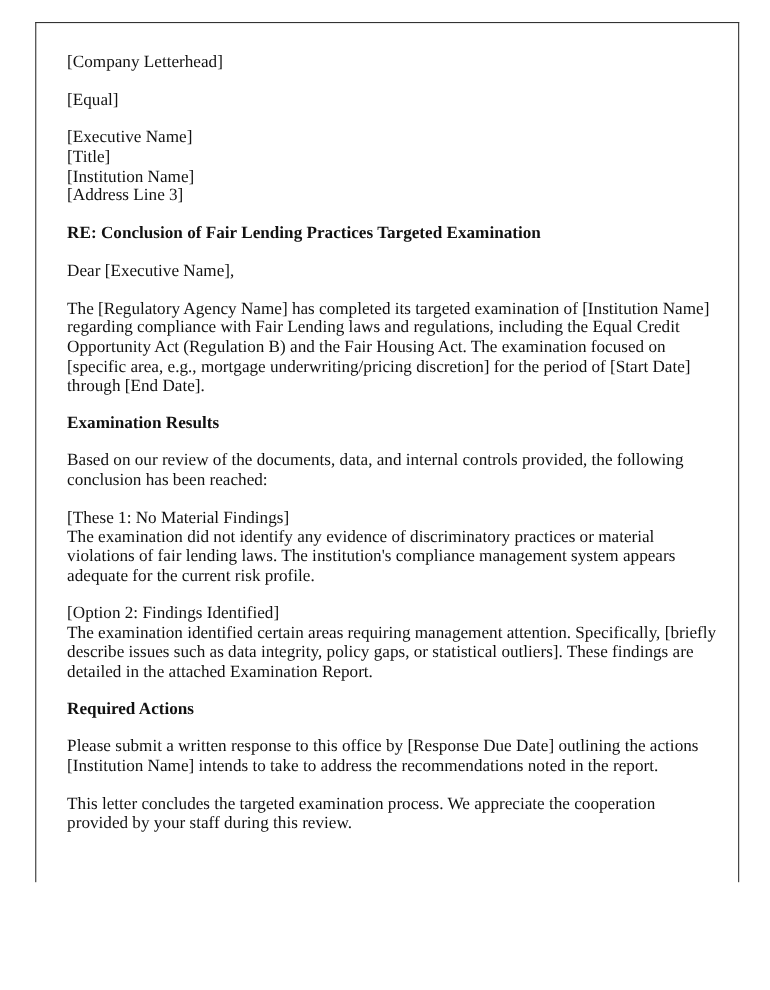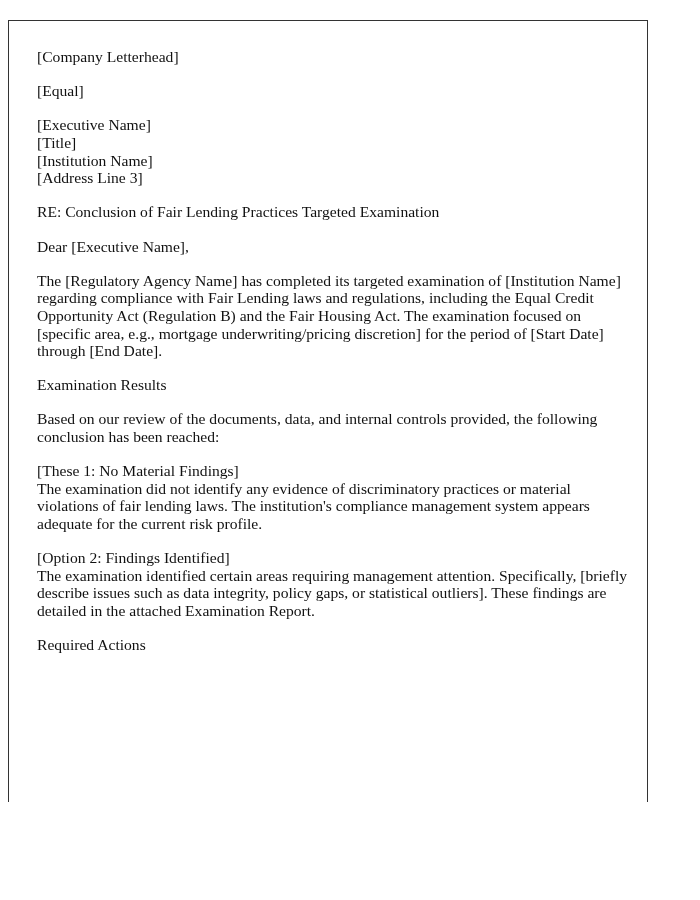--- a/index.html
+++ b/index.html
@@ -10,21 +10,21 @@
     body {
       width: 700px;
       height: 900px;
       position: relative;
       overflow: hidden;
       font-family: "Liberation Serif", "DejaVu Serif", serif;
       color: #111111;
     }
     .page {
       position: absolute;
-      left: 8px;
+      left: 32px;
       top: 20px;
       width: 640px;
       height: 782px;
       border-top: 1px solid #333333;
       border-left: 1px solid #333333;
       border-right: 1px solid #333333;
       box-sizing: border-box;
       overflow: hidden;
     }
     .content {
@@ -32,21 +32,21 @@
       left: 28px;
       top: 27px;
       width: 590px;
       font-size: 15.6px;
       line-height: 17.6px;
     }
     .content p {
       margin: 0 0 16.6px 0;
     }
     .content .bold {
-      font-weight: normal;
+      font-weight: bold;
     }
     .line {
       display: block;
     }
   </style>
 </head>
 <body>
 
 <div class="page">
   <div class="content">
@@ -77,16 +77,18 @@
       <span>The examination did not identify any evidence of discriminatory practices or material violations of fair lending laws. The institution's compliance management system appears adequate for the current risk profile.</span>
     </p>
 
     <p>
       <span class="line">[Option 2: Findings Identified]</span>
       <span>The examination identified certain areas requiring management attention. Specifically, [briefly describe issues such as data integrity, policy gaps, or statistical outliers]. These findings are detailed in the attached Examination Report.</span>
     </p>
 
     <p class="bold">Required Actions</p>
 
+    <p>Please submit a written response to this office by [Response Due Date] outlining the actions [Institution Name] intends to take to address the recommendations noted in the report.</p>
 
+    <p>This letter concludes the targeted examination process. We appreciate the cooperation provided by your staff during this review.</p>
 
   </div>
 </div>
 
 </body></html>

